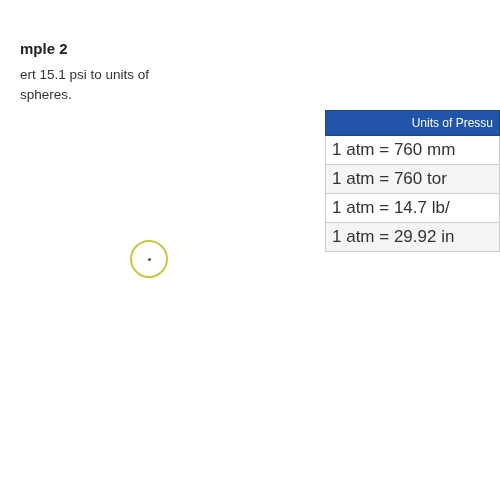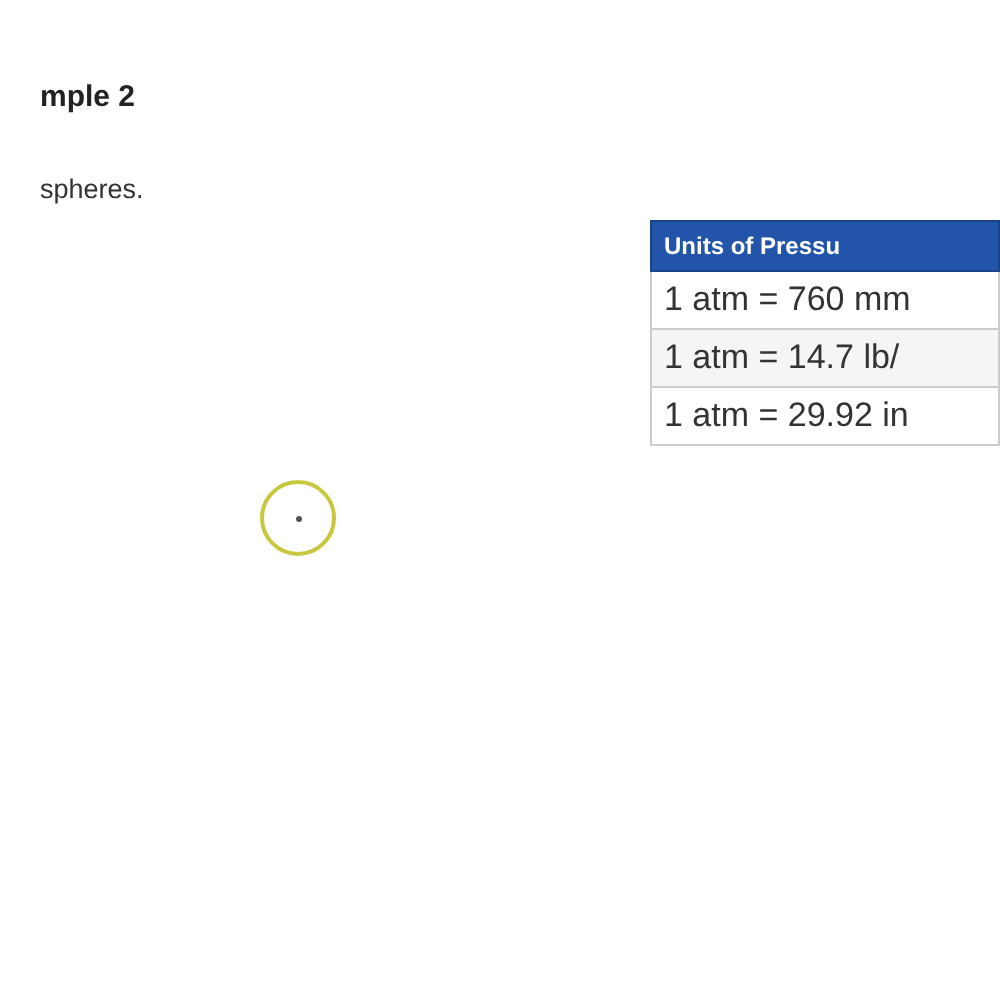--- a/index.html
+++ b/index.html
@@ -69,24 +69,24 @@
       position: absolute;
       top: 110px;
       right: 0px;
       width: 175px;
       border-collapse: collapse;
     }
 
     .pressure-table .table-header {
       background-color: #2255aa;
       color: #ffffff;
-      font-weight: bold;
+      font-weight: normal;
       font-size: 12px;
       padding: 5px 6px;
-      text-align: left;
+      text-align: right;
       border: 1px solid #1a4488;
     }
 
     .pressure-table .table-row {
       background-color: #ffffff;
       border: 1px solid #cccccc;
     }
 
     .pressure-table .table-row td {
       font-size: 17px;
@@ -100,21 +100,21 @@
     }
   </style>
 </head>
 <body>
 
 <div class="page-content">
 
   <div class="left-section">
     <div class="example-title">mple 2</div>
     <div class="example-text">
-      <br>
+      <span>ert 15.1 psi to units of</span><br>
       <span>spheres.</span>
     </div>
   </div>
 
   <div class="circle-container">
     <div class="circle">
       <div class="circle-dot"></div>
     </div>
   </div>
 
@@ -122,20 +122,23 @@
     <thead>
       <tr>
         <td class="table-header">Units of Pressu</td>
       </tr>
     </thead>
     <tbody>
       <tr class="table-row">
         <td>1 atm = 760 mm</td>
       </tr>
       <tr class="table-row">
+        <td>1 atm = 760 tor</td>
+      </tr>
+      <tr class="table-row">
         <td>1 atm = 14.7 lb/</td>
       </tr>
       <tr class="table-row">
         <td>1 atm = 29.92 in</td>
       </tr>
     </tbody>
   </table>
 
 </div>
 

